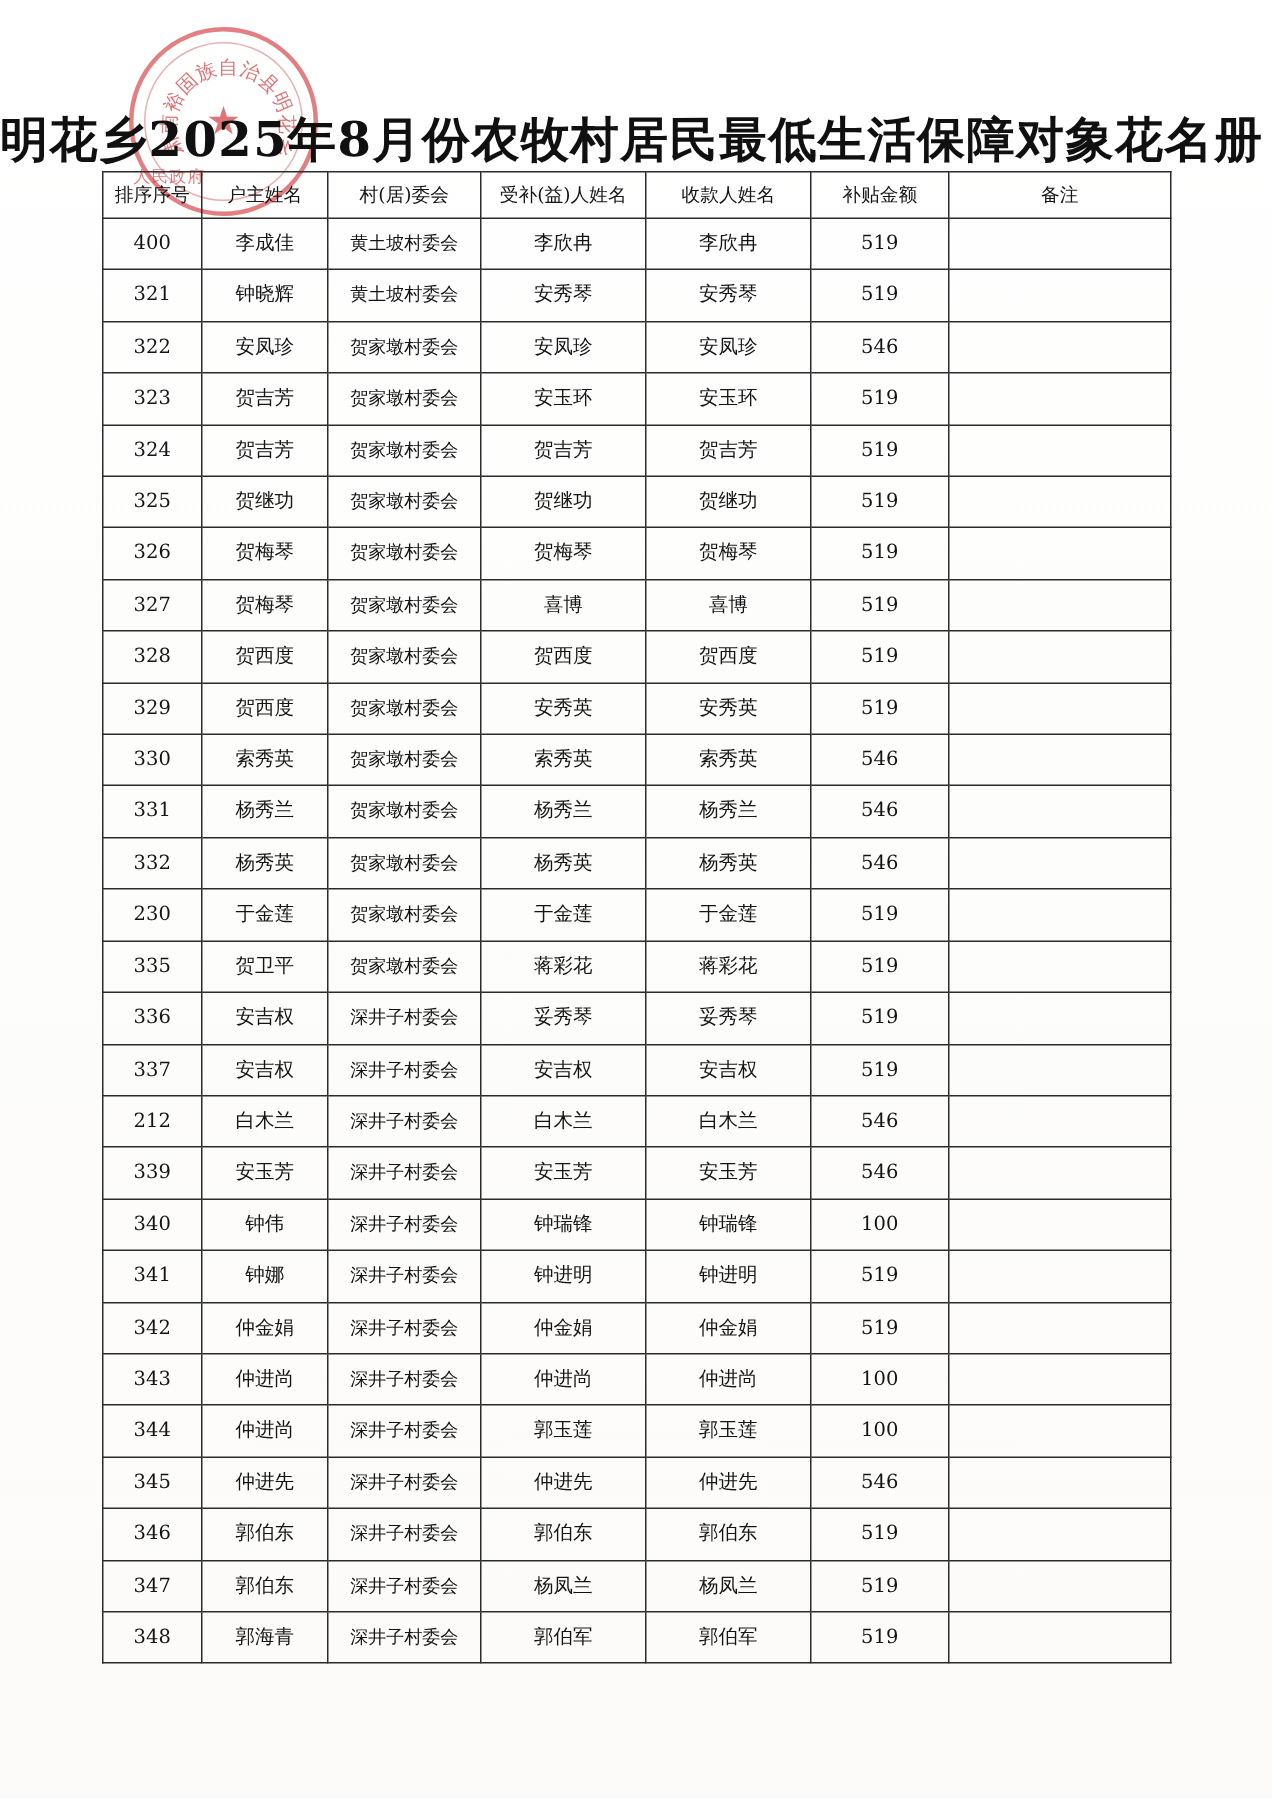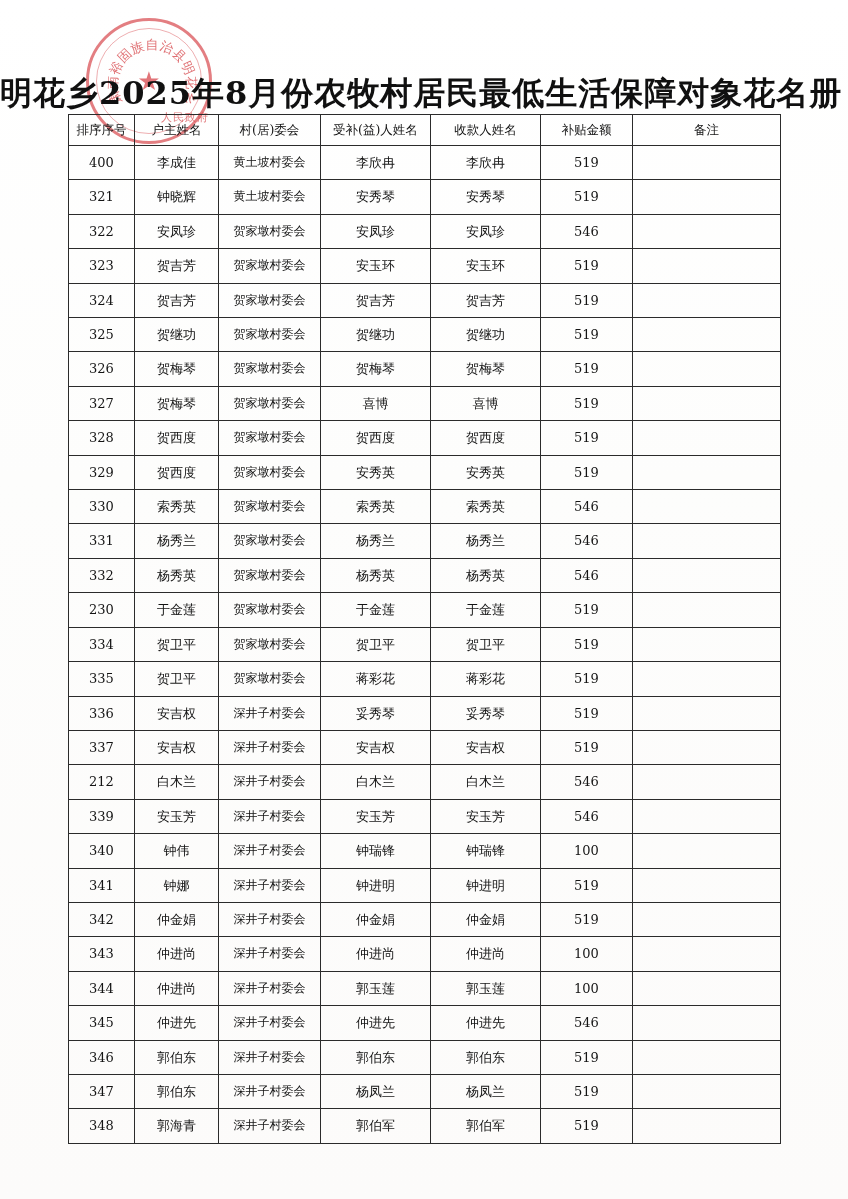--- a/index.html
+++ b/index.html
@@ -83,21 +83,21 @@
     left: 50%;
     top: 50%;
     transform-origin: 0 0;
     white-space: nowrap;
   }
   .seal .seal-bottom {
     position: absolute;
     left: 0;
     bottom: 16px;
     width: 100%;
-    text-align: right;
+    text-align: left;
     font-family: "DejaVu Serif", serif;
     font-size: 11px;
     color: rgba(206, 32, 38, 0.75);
     letter-spacing: 1px;
   }
 
   table.roster {
     position: absolute;
     top: 114px;
     left: 68px;
@@ -307,29 +307,20 @@
         <tr>
           <td class="idx">230</td>
           <td class="hh">于金莲</td>
           <td class="vil">贺家墩村委会</td>
           <td class="ben">于金莲</td>
           <td class="pay">于金莲</td>
           <td class="amt">519</td>
           <td class="rmk"></td>
         </tr>
         <tr>
-          <td class="idx">334</td>
-          <td class="hh">贺卫平</td>
-          <td class="vil">贺家墩村委会</td>
-          <td class="ben">贺卫平</td>
-          <td class="pay">贺卫平</td>
-          <td class="amt">519</td>
-          <td class="rmk"></td>
-        </tr>
-        <tr>
           <td class="idx">335</td>
           <td class="hh">贺卫平</td>
           <td class="vil">贺家墩村委会</td>
           <td class="ben">蒋彩花</td>
           <td class="pay">蒋彩花</td>
           <td class="amt">519</td>
           <td class="rmk"></td>
         </tr>
         <tr>
           <td class="idx">336</td>

